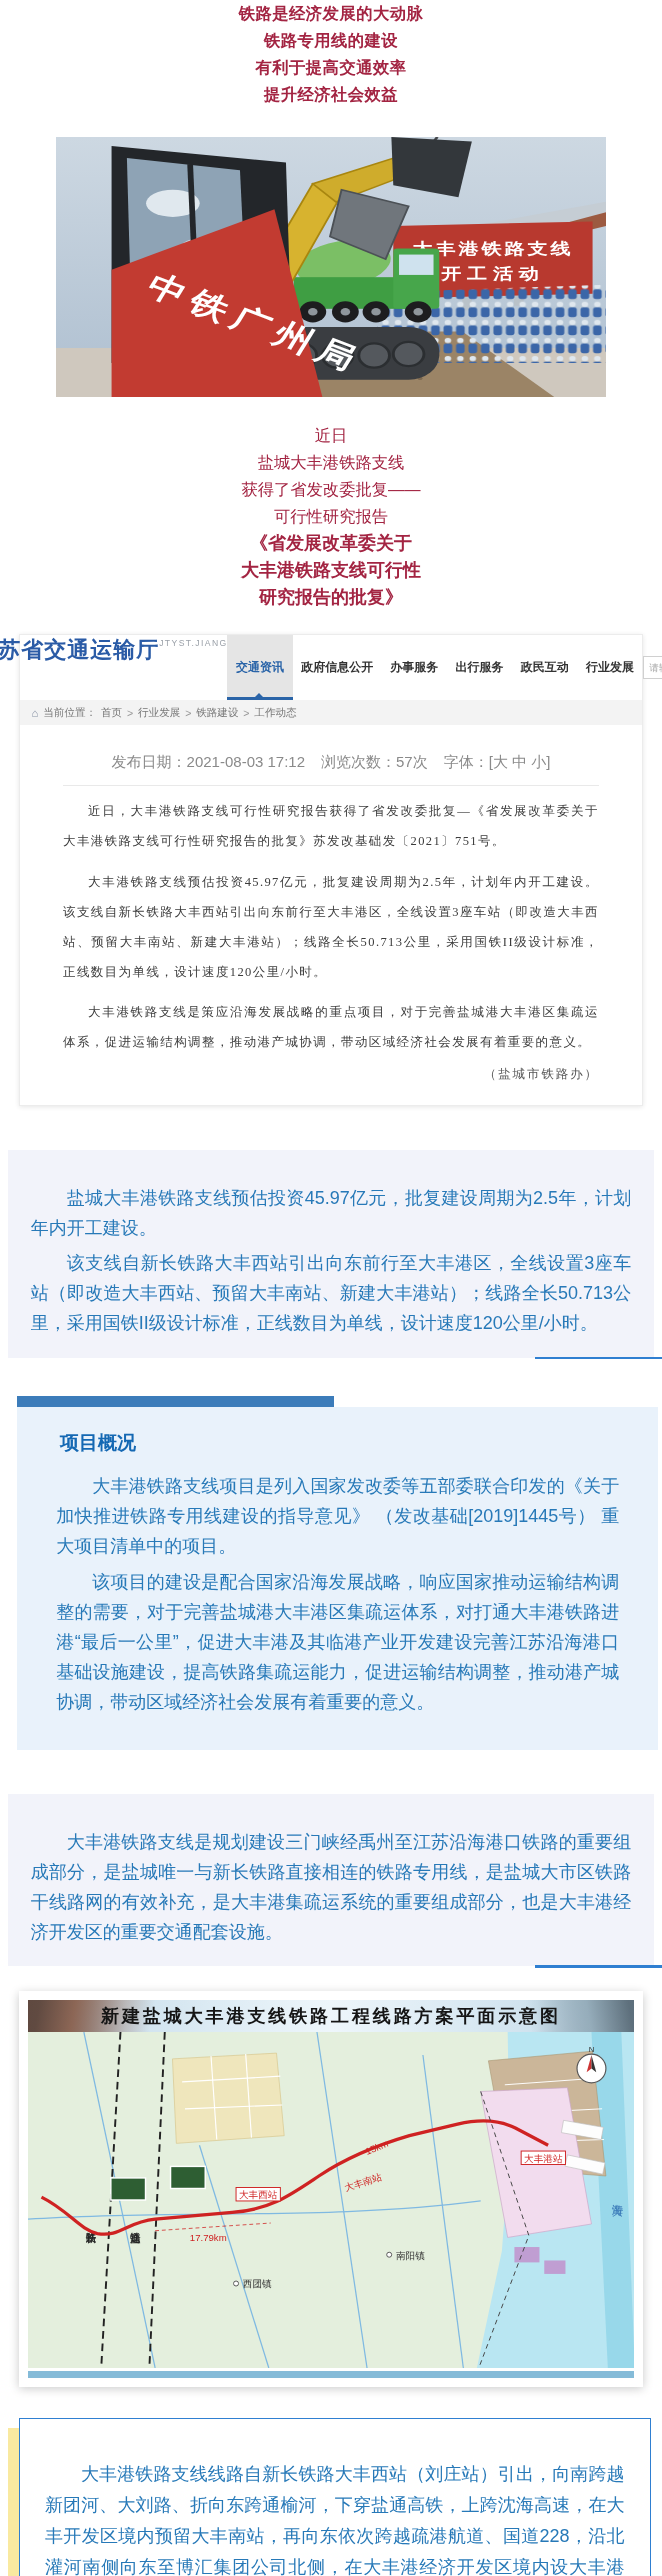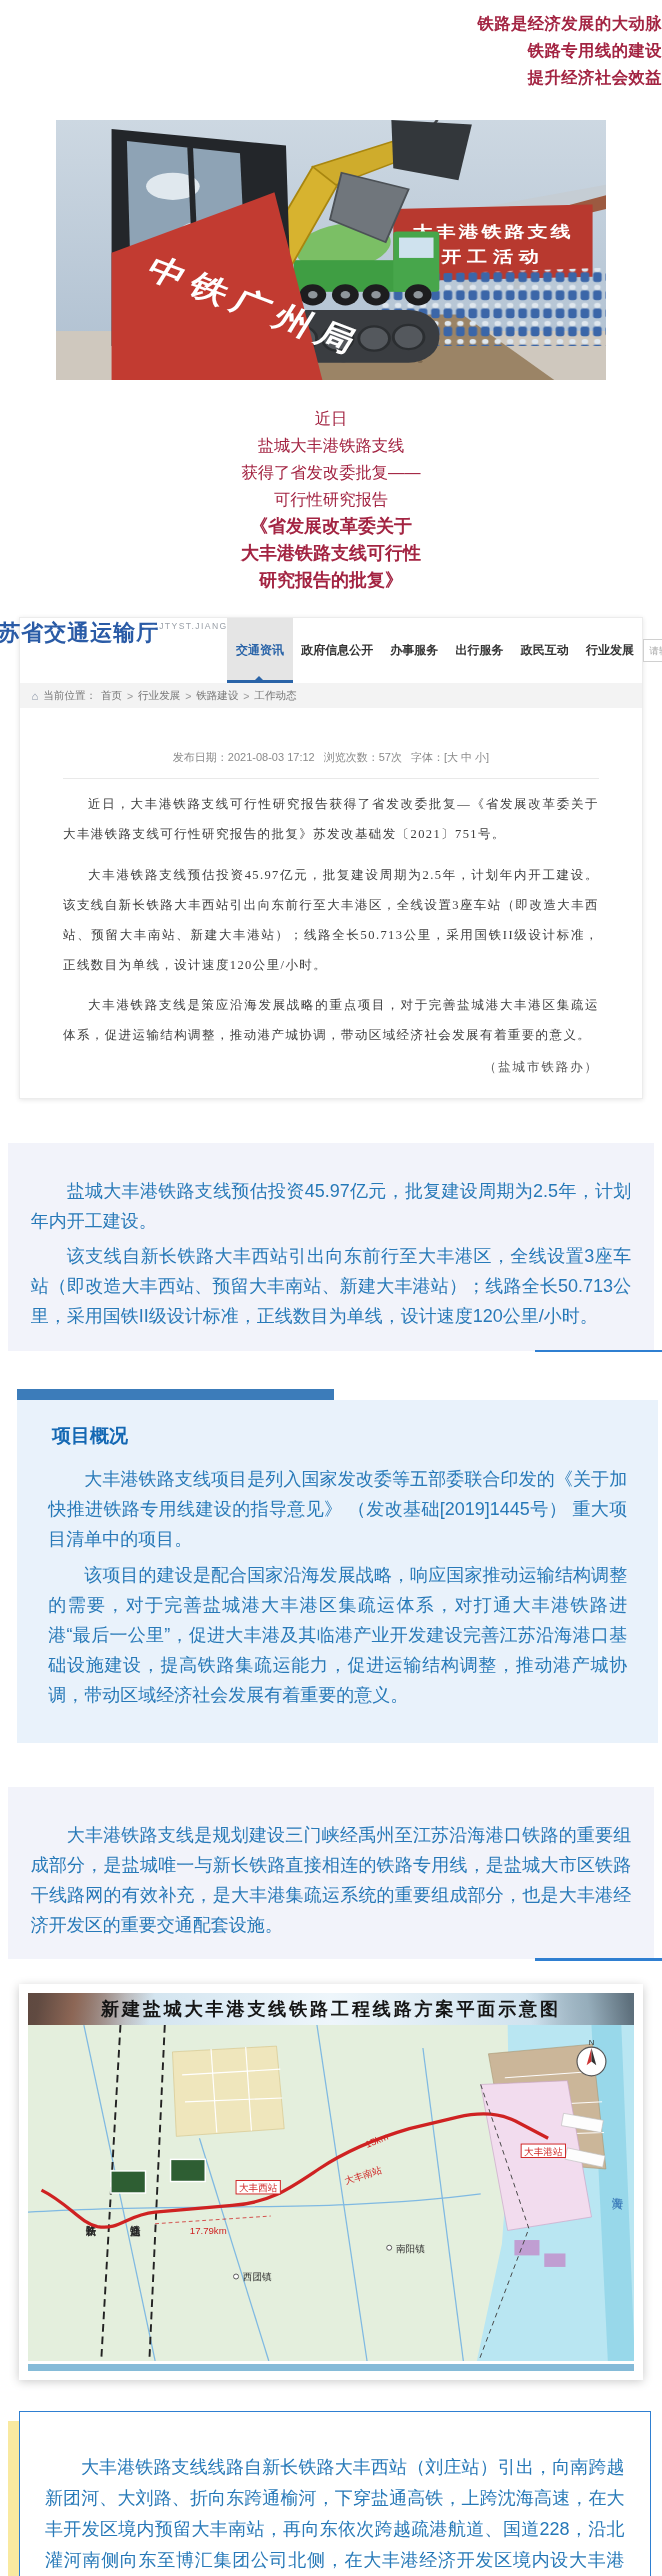--- a/index.html
+++ b/index.html
@@ -1,20 +1,20 @@
 <!DOCTYPE html>
 <html><head>
 <meta charset="utf-8">
 <style>
   html,body{margin:0;padding:0;background:#fff}
   body{width:662px;font-family:"Liberation Sans","DejaVu Sans",sans-serif;color:#333}
   .page{width:662px;overflow:hidden;position:relative}
 
   
-  .intro{padding-top:10px;text-align:right;color:#a32442;font-size:16.3px;line-height:27px;font-weight:600;letter-spacing:0.5px}
+  .intro{padding-top:0;text-align:center;color:#a32442;font-size:16.3px;line-height:27px;font-weight:600;letter-spacing:0.5px}
 
   
   .photo-wrap{margin:29px 56px 8px;height:260px}
   .photo-wrap svg{display:block;width:100%;height:100%}
 
   
   .lead{margin-top:25px;text-align:center;color:#a32442;font-size:16.3px;line-height:27px}
   .lead .bold{font-size:18px;font-weight:700}
 
   
@@ -32,34 +32,34 @@
   .search input{width:96px;height:21px;border:1px solid #d0d0d0;font-size:9.6px;padding:0 5.8px;color:#666;outline:none;font-family:inherit}
   .search input::placeholder{color:#aaa}
 
   .crumb{height:25px;background:#f3f3f3;display:flex;align-items:center;font-size:10.6px;color:#777;padding:0 11.5px;gap:4.8px}
   .crumb .home{color:#8a94a6;font-size:11.5px}
   .crumb a{color:#777;text-decoration:none}
   .crumb .sep{color:#999}
 
   .article{padding:19px 43px 15.4px}
   .art-title{text-align:center;font-size:16.3px;color:#333;letter-spacing:1px;font-weight:500}
-  .art-meta{display:flex;justify-content:center;gap:9px;margin-top:23px;font-size:11px;color:#8a8a8a}
+  .art-meta{display:flex;justify-content:center;gap:16px;margin-top:9px;font-size:15px;color:#8a8a8a}
   .art-hr{border:none;border-top:1px solid #e9e9e9;margin:12.5px 0 0}
   .article p{font-family:"Liberation Serif","DejaVu Serif",serif;font-size:12.5px;line-height:30px;color:#3c3c3c;text-indent:2em;margin:10.6px 0 0;text-align:justify;letter-spacing:1.4px}
   .art-sig{font-family:"Liberation Serif","DejaVu Serif",serif;font-size:12.5px;line-height:30px;color:#555;text-align:right;margin-top:1.9px;letter-spacing:1.9px}
 
   
   .hl{margin:44px 7.7px 0;background:#f2f3fa;padding:33px 23px 13.4px;position:relative}
   .hl p{color:#2779b8;font-size:18px;line-height:30px;text-indent:2em;margin:0 0 5.8px;text-align:justify}
   .hl .edge{position:absolute;right:-7.7px;bottom:-1.9px;width:127px;height:2.9px;background:#2f7fd1}
 
   
   .ov{margin-top:38px}
   .ov-bar{margin-left:17.3px;width:317px;height:11.5px;background:#3c7cba}
-  .ov-panel{margin:0 3.8px 0 17.3px;background:#e9f2fb;padding:23px 31px 27px}
+  .ov-panel{margin:0 3.8px 0 17.3px;background:#e9f2fb;padding:23px 39px 27px}
   .ov-title{color:#1468b3;font-size:19px;font-weight:700;margin:0 0 15.4px;padding-left:3.8px}
   .ov-panel p{color:#2779b8;font-size:18px;line-height:30px;text-indent:2em;margin:0 0 5.8px;text-align:justify}
 
   
   .map-card{margin:25px 19px 0;padding:8.6px;background:#fff;box-shadow:0 1.9px 9.6px rgba(0,0,0,.22)}
   .map-title{height:32px;display:flex;align-items:center;justify-content:center;position:relative;overflow:hidden;background:linear-gradient(90deg,#6b7b88,#cfe2ee 16%,#eef6fb 50%,#cfe2ee 84%,#8fa5b4)}
   .map-title::before{content:"";position:absolute;left:0;top:0;bottom:0;width:144px;background:linear-gradient(100deg,#5d4033 8%,#8a5a44 32%,rgba(160,120,90,0) 85%);opacity:.85}
   .map-title::after{content:"";position:absolute;right:0;top:0;bottom:0;width:115px;background:linear-gradient(260deg,#51626e 5%,#90a8b6 40%,rgba(200,220,230,0) 90%);opacity:.8}
   .map-title span{position:relative;z-index:1;font-family:"Liberation Serif","DejaVu Serif",serif;font-weight:700;font-size:18px;letter-spacing:2.9px;color:#151515}
   .map-body{display:block;width:100%;height:336px}
@@ -73,20 +73,21 @@
   .quote-box p{color:#2779b8;font-size:18px;line-height:31px;text-indent:2em;margin:0;text-align:justify}
 </style>
 </head>
 <body>
 
 <div class="page">
 
   <div class="intro">
     <div>铁路是经济发展的大动脉</div>
     <div>铁路专用线的建设</div>
+    <div>有利于提高交通效率</div>
     <div>提升经济社会效益</div>
   </div>
 
   <div class="photo-wrap">
     <svg viewBox="0 0 574 345" preserveAspectRatio="none">
       <defs>
         <linearGradient id="sky" x1="0" y1="0" x2="0" y2="1">
           <stop offset="0" stop-color="#cdd8e2"></stop>
             <stop offset="1" stop-color="#aebfd0"></stop>
         </linearGradient>

